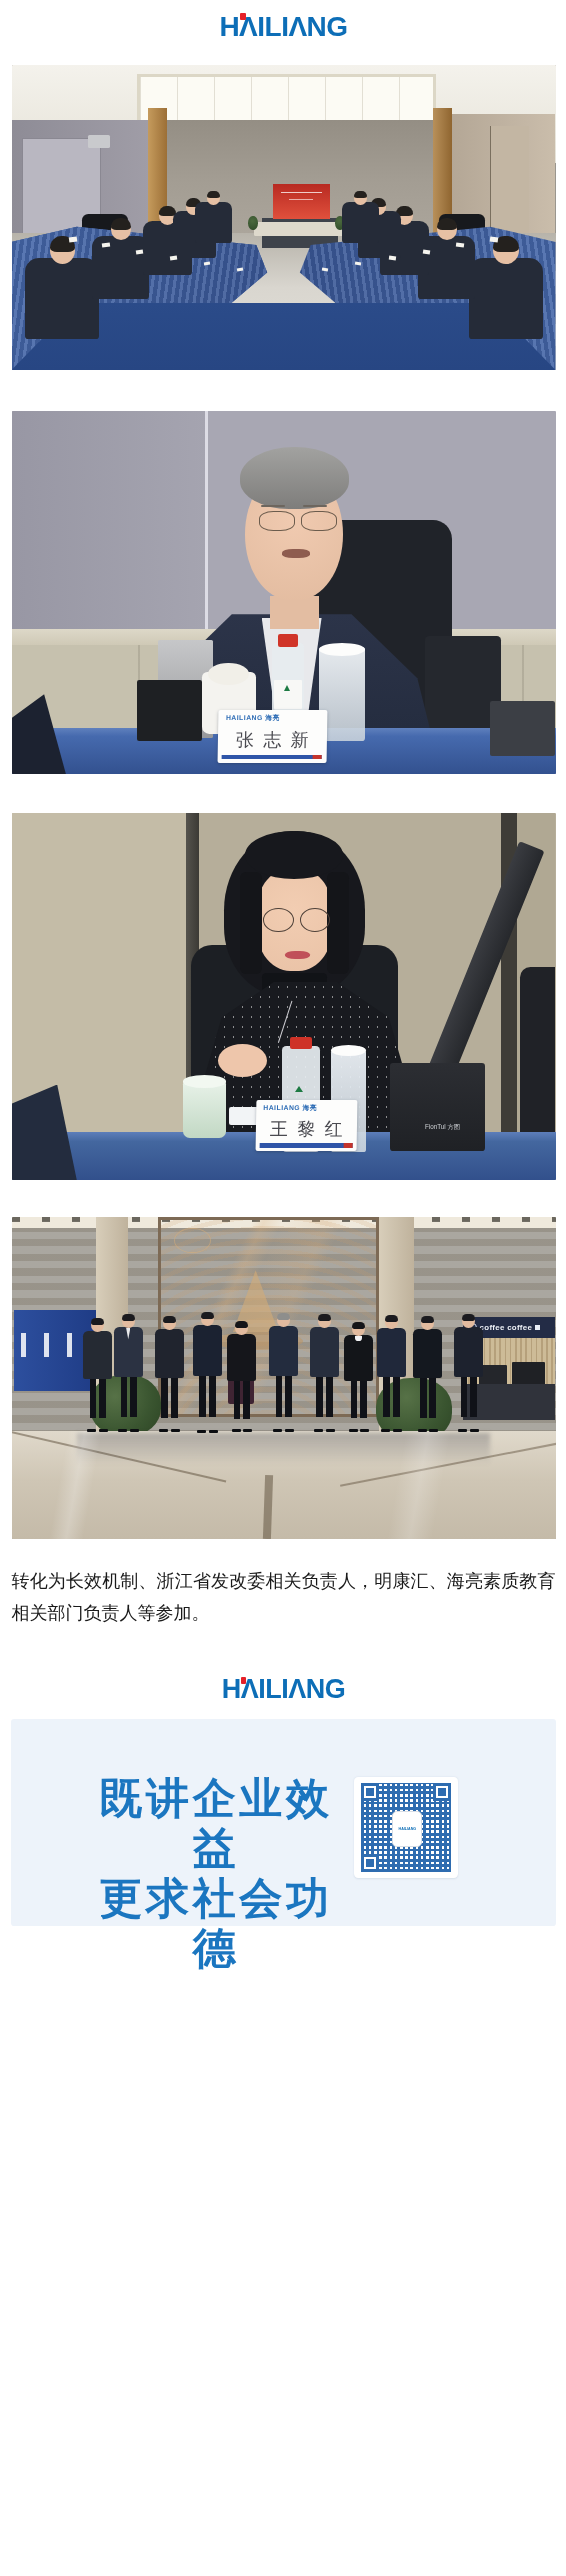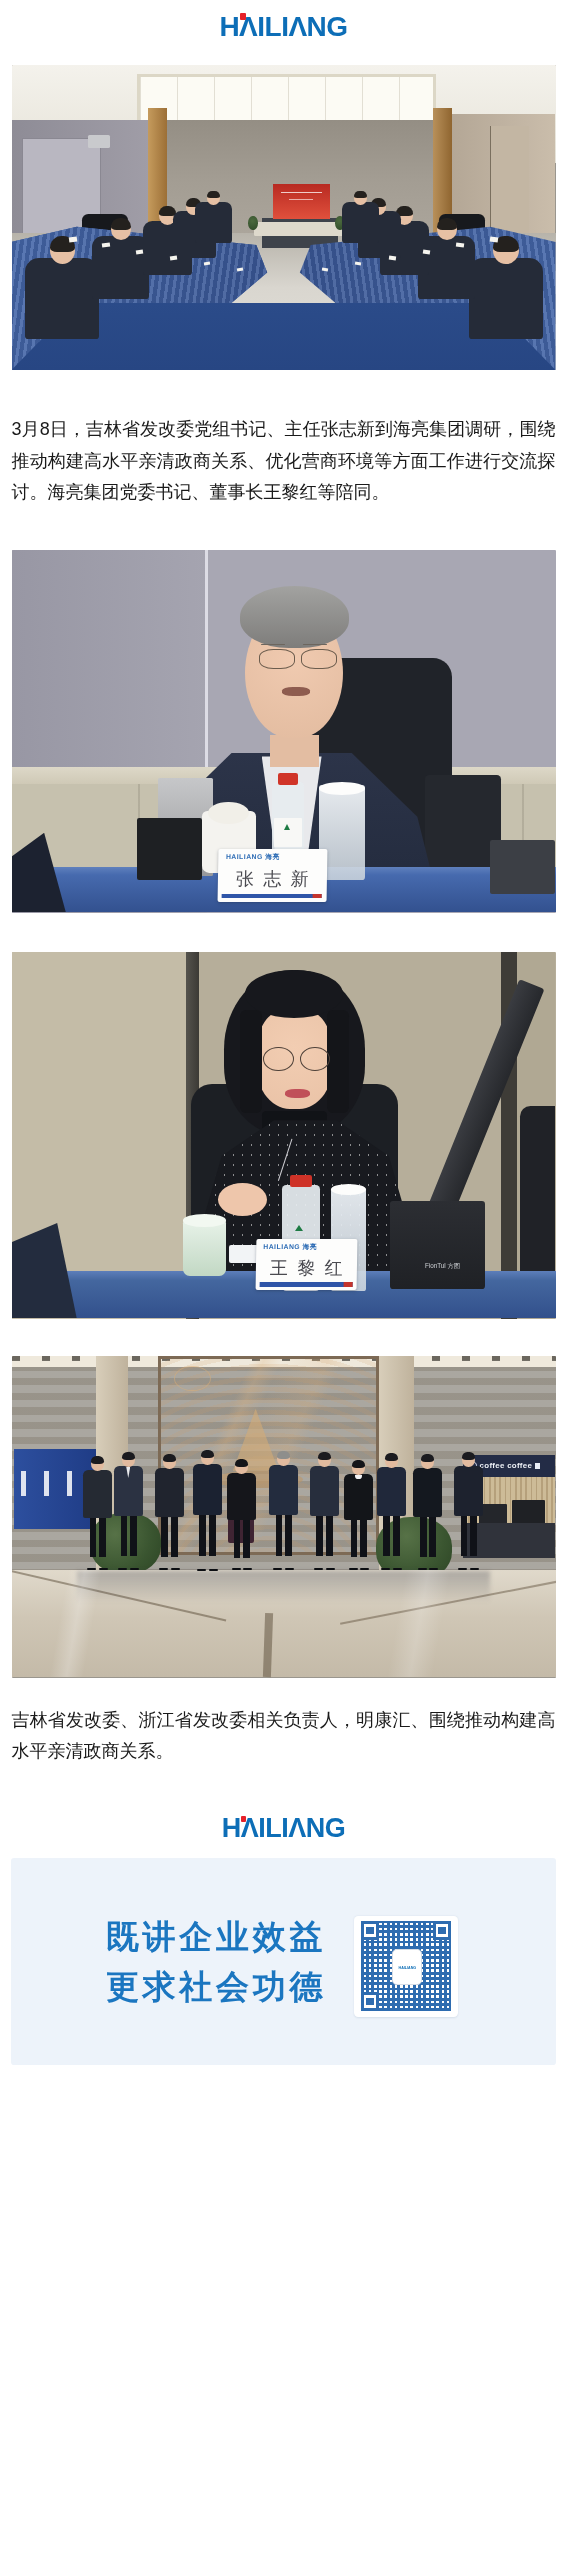--- a/index.html
+++ b/index.html
@@ -31,21 +31,21 @@
             color:#2d6cb5;letter-spacing:0.5px;}
   .namecard .nc-name{position:absolute;left:0;right:0;top:34%;text-align:center;
             font-size:18px;letter-spacing:9.4px;text-indent:9.4px;color:#4a4a50;}
   .namecard .nc-bar{position:absolute;left:4%;right:4%;bottom:6%;height:9%;background:#2f55a8;}
   .namecard .nc-chip{position:absolute;right:4%;bottom:6%;height:9%;width:9%;background:#c4342c;}
 
   
   .footer-card{position:relative;width:545px;height:207px;margin:13px auto 0;
                background:#edf3fa;border-radius:3.1px;}
   .slogan{position:absolute;left:79px;top:54px;width:252px;text-align:center;
-          color:#1b76c0;font-weight:700;font-size:33px;line-height:50px;letter-spacing:3.7px;}
+          color:#1b76c0;font-weight:700;font-size:43px;line-height:50px;letter-spacing:3.7px;}
   .qr-card{position:absolute;left:343px;top:58px;width:104px;height:101px;background:#fff;
            border-radius:4.2px;box-shadow:0 0.5px 2.1px rgba(50,80,120,.12);}
   .qr{position:absolute;left:6.8px;top:5.8px;right:6.8px;bottom:5.8px;background:#fff;
       background-image:
         repeating-linear-gradient(0deg,#2e6cb0 0 2.6px,transparent 2.6px 5.2px),
         repeating-linear-gradient(90deg,#2e6cb0 0 2.6px,transparent 2.6px 5.2px);}
   .finder{position:absolute;width:12.6px;height:12.6px;border:3.7px solid #2e6cb0;background:#fff;}
   .finder i{position:absolute;left:2.6px;top:2.6px;width:7.3px;height:7.3px;background:#2e6cb0;display:block;}
   .qr-center{position:absolute;left:50%;top:50%;width:28px;height:34px;margin:-17px 0 0 -14px;
              background:#fff;border:0.5px solid #d8dde4;border-radius:4.7px;display:flex;
@@ -164,21 +164,20 @@
       <div style="position: absolute; left: 22.9%; top: 60.5%; width: 7.3px; height: 4px; background: rgb(245, 244, 238); transform: rotate(-8deg);"></div>
       <div style="position: absolute; left: 75.6%; top: 60.5%; width: 7.3px; height: 4px; background: rgb(245, 244, 238); transform: rotate(8deg);"></div>
       <div style="position: absolute; left: 29.1%; top: 62.5%; width: 6.8px; height: 3.6px; background: rgb(245, 244, 238); transform: rotate(-8deg);"></div>
       <div style="position: absolute; left: 69.4%; top: 62.5%; width: 6.8px; height: 3.6px; background: rgb(245, 244, 238); transform: rotate(8deg);"></div>
       <div style="position: absolute; left: 35.3%; top: 64.5%; width: 6.3px; height: 3.3px; background: rgb(245, 244, 238); transform: rotate(-8deg);"></div>
       <div style="position: absolute; left: 63.2%; top: 64.5%; width: 6.3px; height: 3.3px; background: rgb(245, 244, 238); transform: rotate(8deg);"></div>
       <div style="position: absolute; left: 41.5%; top: 66.5%; width: 5.8px; height: 2.9px; background: rgb(245, 244, 238); transform: rotate(-8deg);"></div>
       <div style="position: absolute; left: 57%; top: 66.5%; width: 5.8px; height: 2.9px; background: rgb(245, 244, 238); transform: rotate(8deg);"></div>
     </figure>
 
-  <p class="para" style="margin-top:44px;">3月8日，吉林省发改委党组书记、主任张志新到海亮集团调研，围绕推动构建高水平亲清政商关系、优化营商环境等方面工作进行交流探讨。海亮集团党委书记、董事长王黎红等陪同。</p>
 
   <figure class="photo" id="ph2" style="height:363px;margin-top:41px;background:#a8a7b3;">
     <div class="abs" style="left:0;top:0;width:36%;height:100%;background:linear-gradient(90deg,#9897a4,#a5a4b0);"></div>
     <div class="abs" style="left:35.5%;top:0;width:0.6%;height:62%;background:rgba(230,230,238,.85);"></div>
     <div class="abs" style="left:0;top:60%;width:100%;height:4.5%;background:linear-gradient(180deg,#ddd8c8,#cfc9b6);"></div>
     <div class="abs" style="left:0;top:64.5%;width:100%;height:23.5%;background:#c6c1ae;
                 background-image:repeating-linear-gradient(90deg,transparent 0 126px,rgba(120,115,100,.25) 126px 128px);"></div>
     <div class="abs" style="left:55%;top:30%;width:26%;height:58%;background:#202329;border-radius:19px 19px 0 0;"></div>
     <div class="abs" style="left:76%;top:62%;width:14%;height:26%;background:#25282e;border-radius:4.2px;"></div>
     <div class="abs" style="left:24%;top:56%;width:55%;height:44%;
@@ -419,21 +418,21 @@
         <div style="position: absolute; left: 9.4px; top: 63px; width: 6.8px; height: 40px; background: rgb(16, 18, 24);"></div>
         <div style="position: absolute; left: 19px; top: 63px; width: 6.8px; height: 40px; background: rgb(16, 18, 24);"></div>
         <div style="position: absolute; left: 7.3px; top: 115px; width: 9px; height: 2.6px; background: rgb(12, 14, 18); border-radius: 1px;"></div>
         <div style="position: absolute; left: 19px; top: 115px; width: 9px; height: 2.6px; background: rgb(12, 14, 18); border-radius: 1px;"></div>
         <div style="position: absolute; left: 2.6px; top: 13px; width: 29px; height: 50px; background: rgb(29, 34, 46); border-radius: 5.2px 5.2px 2.1px 2.1px;"></div>
         <div style="position: absolute; left: 11px; top: 0px; width: 12.6px; height: 14px; background: rgb(226, 187, 159); border-radius: 50%;"></div>
         <div style="position: absolute; left: 11px; top: -0.5px; width: 12.6px; height: 7.9px; background: rgb(27, 27, 31); border-radius: 6.3px 6.3px 40% 40%;"></div>
       </div>
     </figure>
 
-  <p class="para" style="margin-top:27px;">吉林省发改委、浙江省发改委相关负责人，明康汇、围绕推动构建高水平亲清政商关系。</p>
+  <p class="para" style="margin-top:27px;">转化为长效机制、浙江省发改委相关负责人，明康汇、海亮素质教育相关部门负责人等参加。</p>
 
   <div class="logo logo-sm">
     <span>H</span><span class="dot"></span><span>ΛILIΛNG</span>
   </div>
 
   <section class="footer-card">
     <div class="slogan">
       <div>既讲企业效益</div>
       <div>更求社会功德</div>
     </div>

